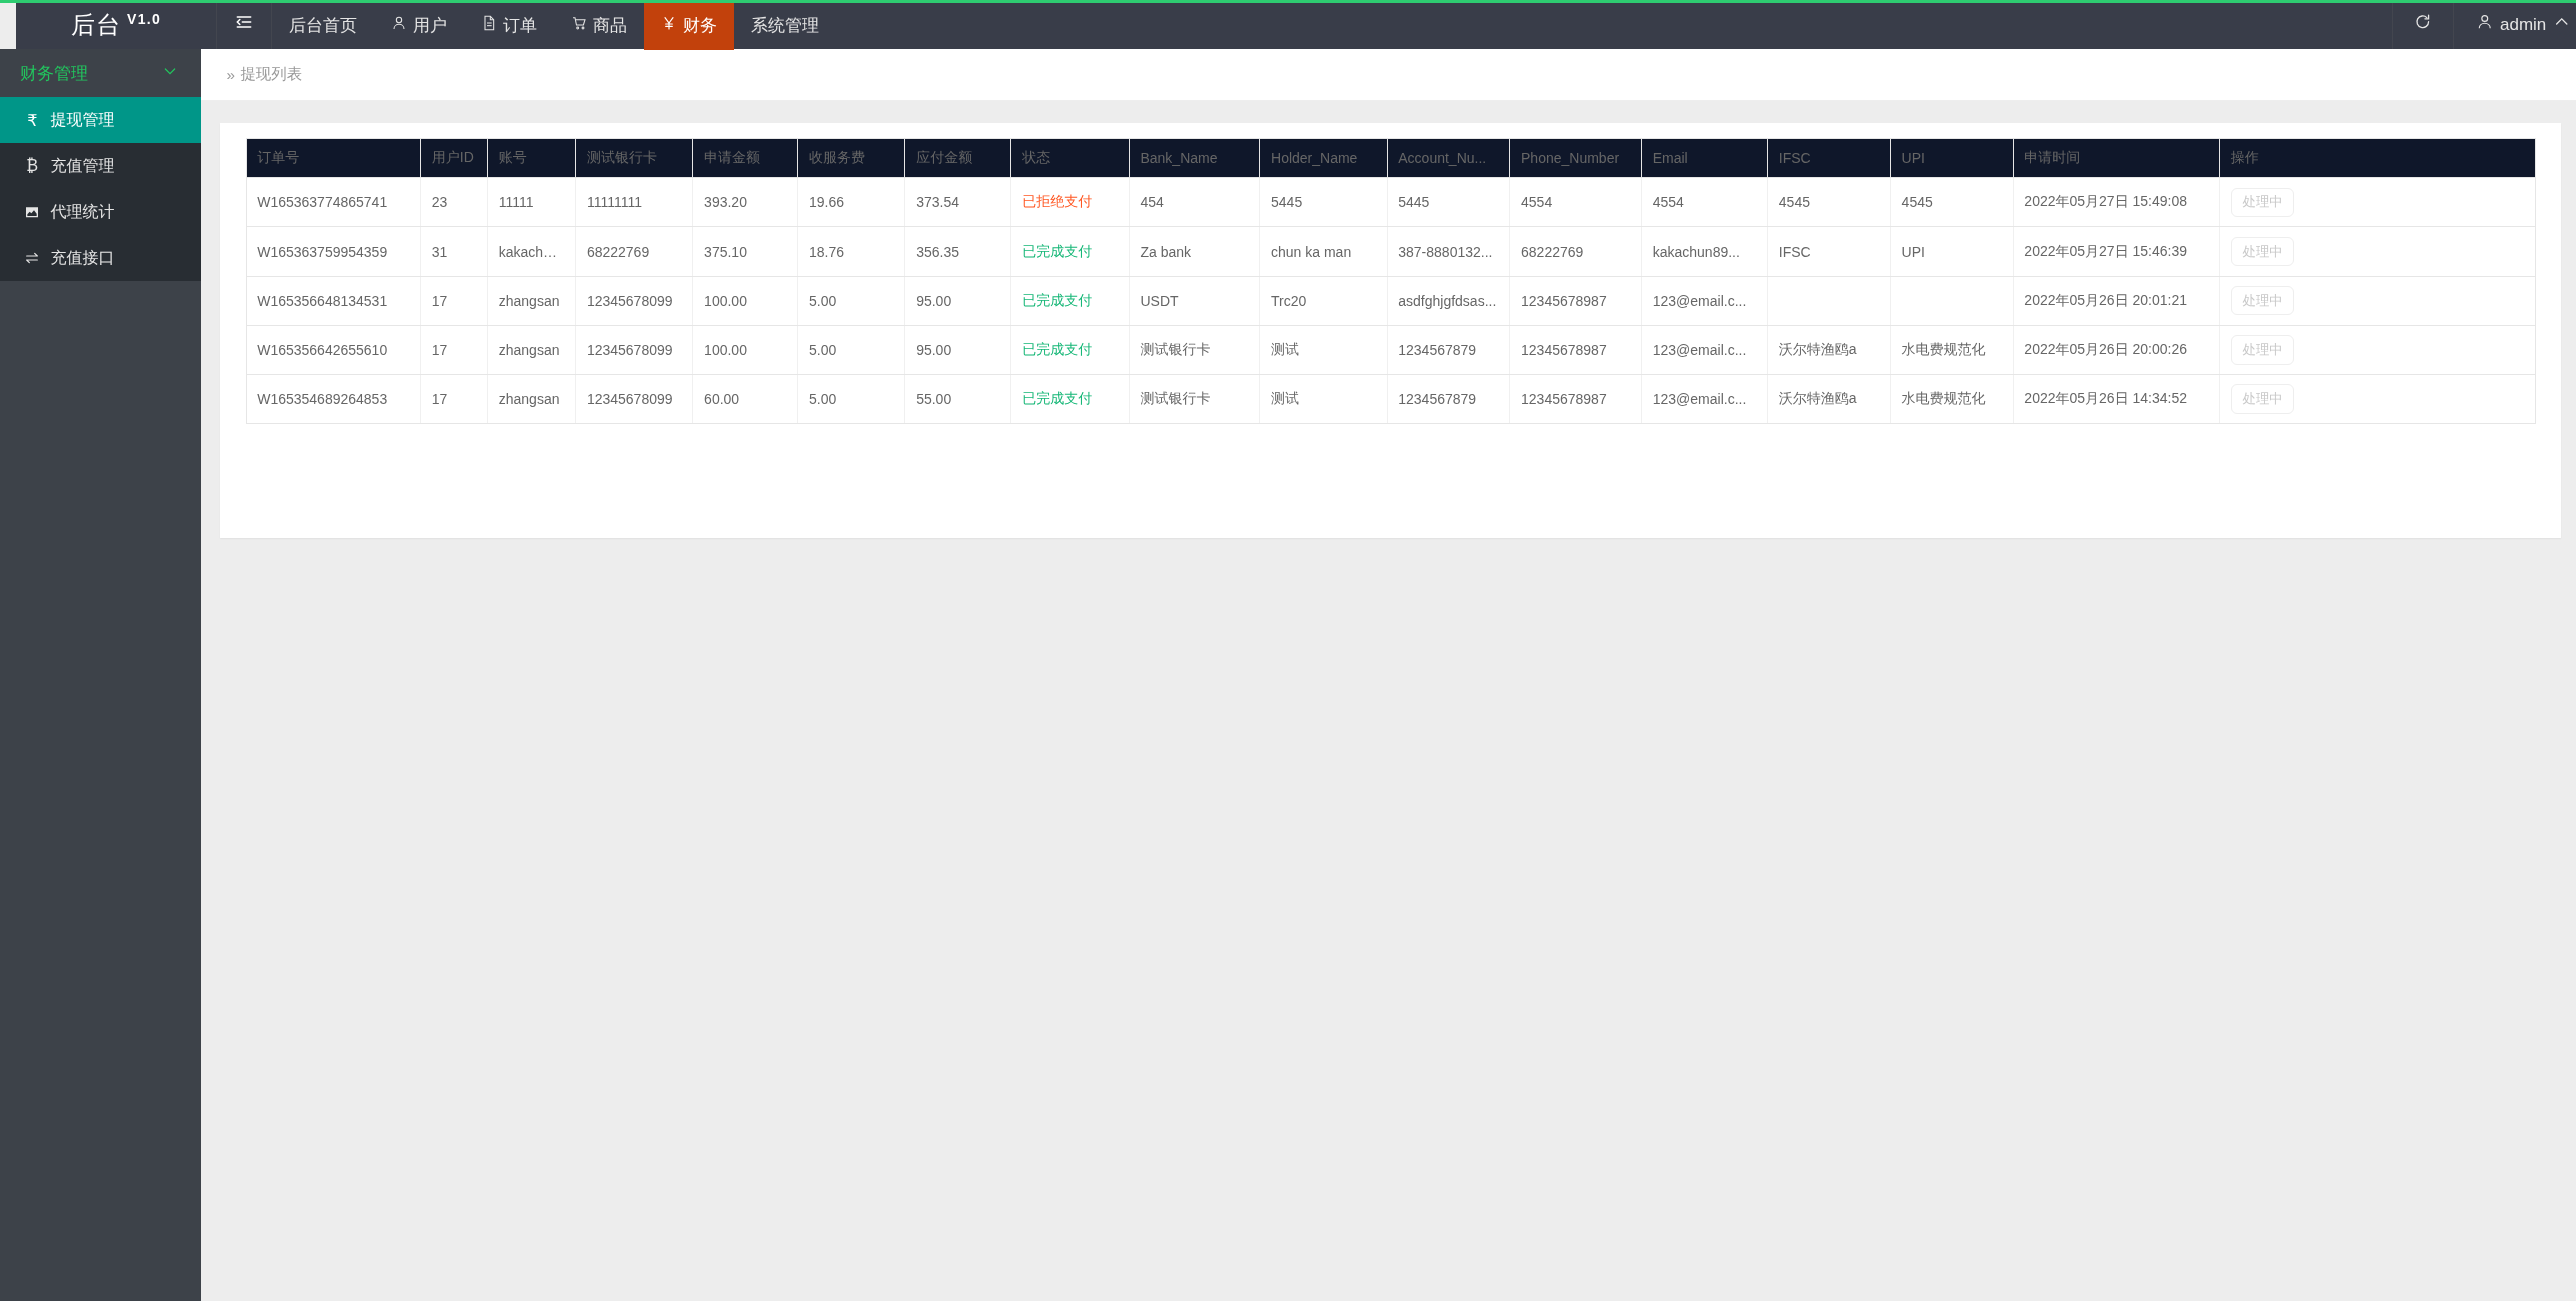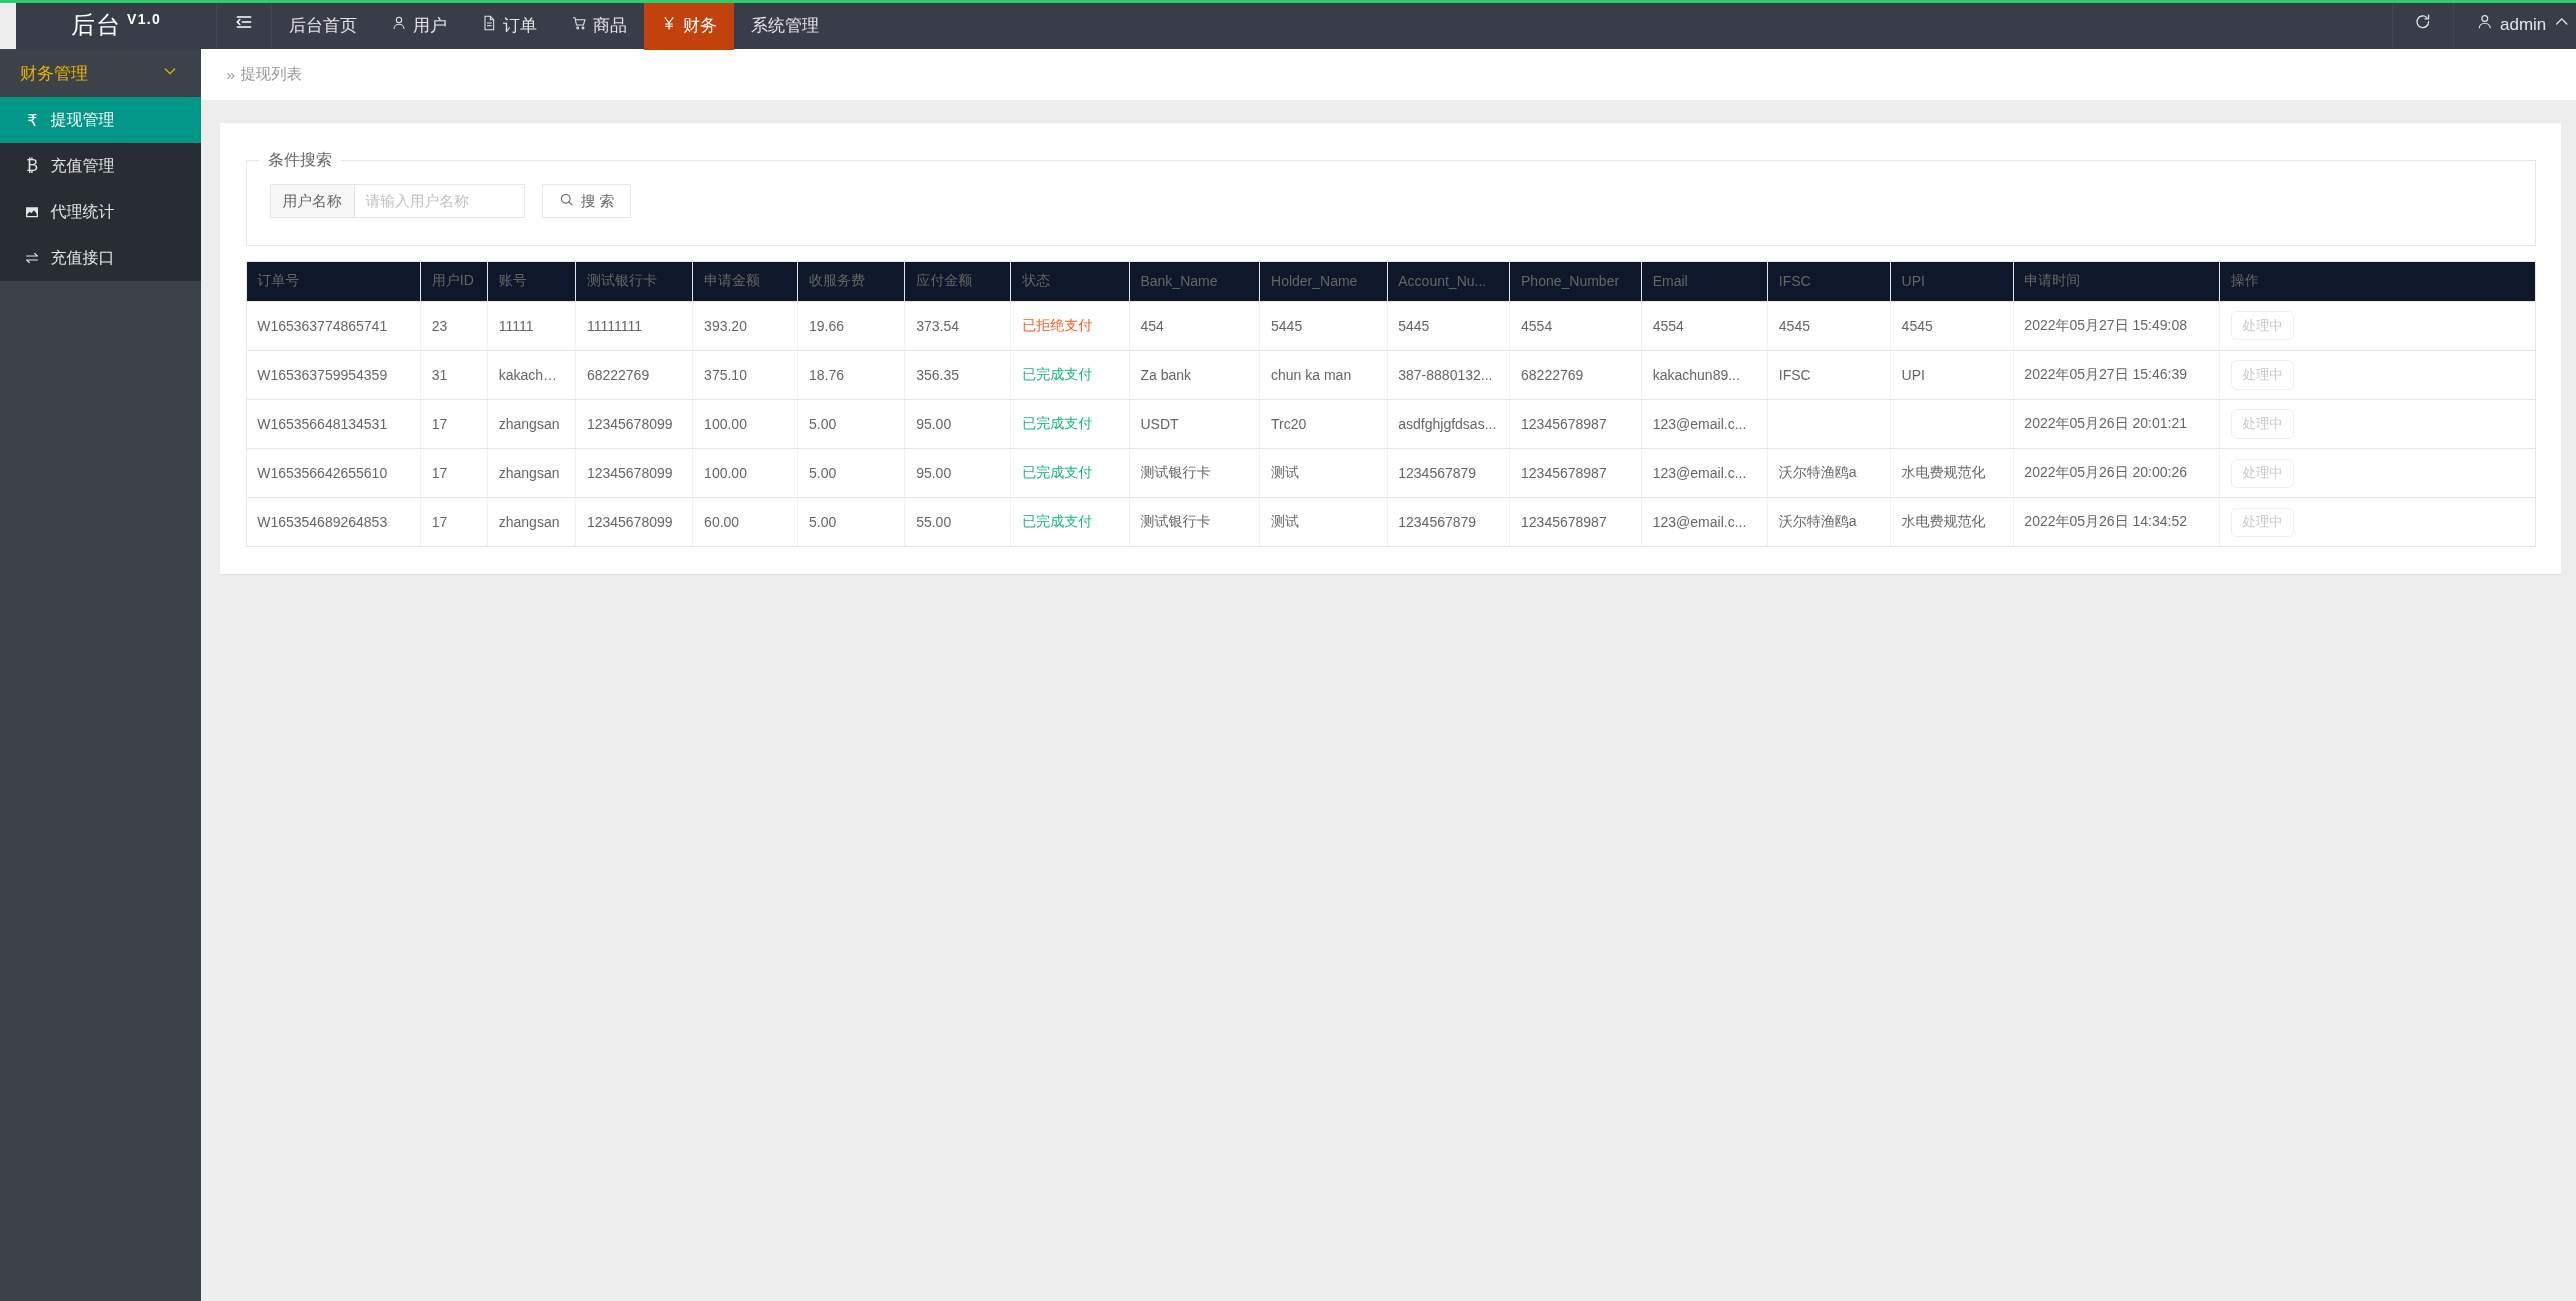--- a/index.html
+++ b/index.html
@@ -61,21 +61,21 @@
 
   
   .sidebar {
     position: absolute; top: 49px; left: 0;
     width: 201px; height: 1252px;
     background: #3d4249;
     z-index: 40;
   }
   .side-group {
     height: 48px; display: flex; align-items: center;
-    padding: 0 23px 0 20px; color: #eab308; font-size: 17px;
+    padding: 0 23px 0 20px; color: #22c55e; font-size: 17px;
     justify-content: space-between; cursor: pointer;
   }
   .side-group svg { width: 16px; height: 16px; }
   .side-sub { background: #282d33; }
   .side-item {
     height: 46px; display: flex; align-items: center; gap: 9.4px;
     padding-left: 23.5px; color: #e5e5e5; font-size: 16px;
     cursor: pointer; white-space: nowrap;
   }
   .side-item.active { background: #009688; color: #fff; }
@@ -308,38 +308,20 @@
 
 <main class="content">
 
   <div class="breadcrumb">
     <span class="arrow">»</span>
     <span>提现列表</span>
   </div>
 
   <section class="card">
 
-    <fieldset class="fs">
-      <legend>条件搜索</legend>
-      <div class="fs-body">
-        <div class="input-group">
-          <span class="ig-label">用户名称</span>
-          <input class="ig-input" type="text" placeholder="请输入用户名称" style="">
-        </div>
-        <button class="btn-search">
-          <span>
-            <svg viewBox="0 0 24 24" fill="none" stroke="currentColor" stroke-width="1.8" stroke-linecap="round">
-              <circle cx="11" cy="11" r="7"></circle>
-                <line x1="16.2" y1="16.2" x2="21" y2="21"></line>
-            </svg>
-          </span>
-          <span>搜 索</span>
-        </button>
-      </div>
-    </fieldset>
 
     <div class="tbl-wrap">
       <table>
         <colgroup>
           <col class="c0">
             <col class="c1">
             <col class="c2">
             <col class="c3">
             <col class="c4">
             <col class="c5">

